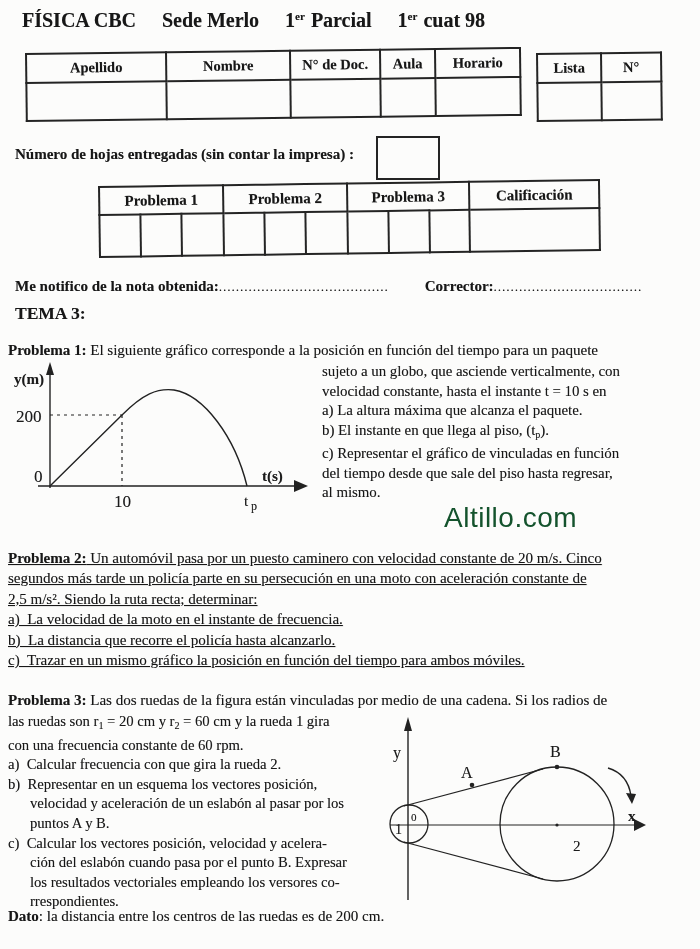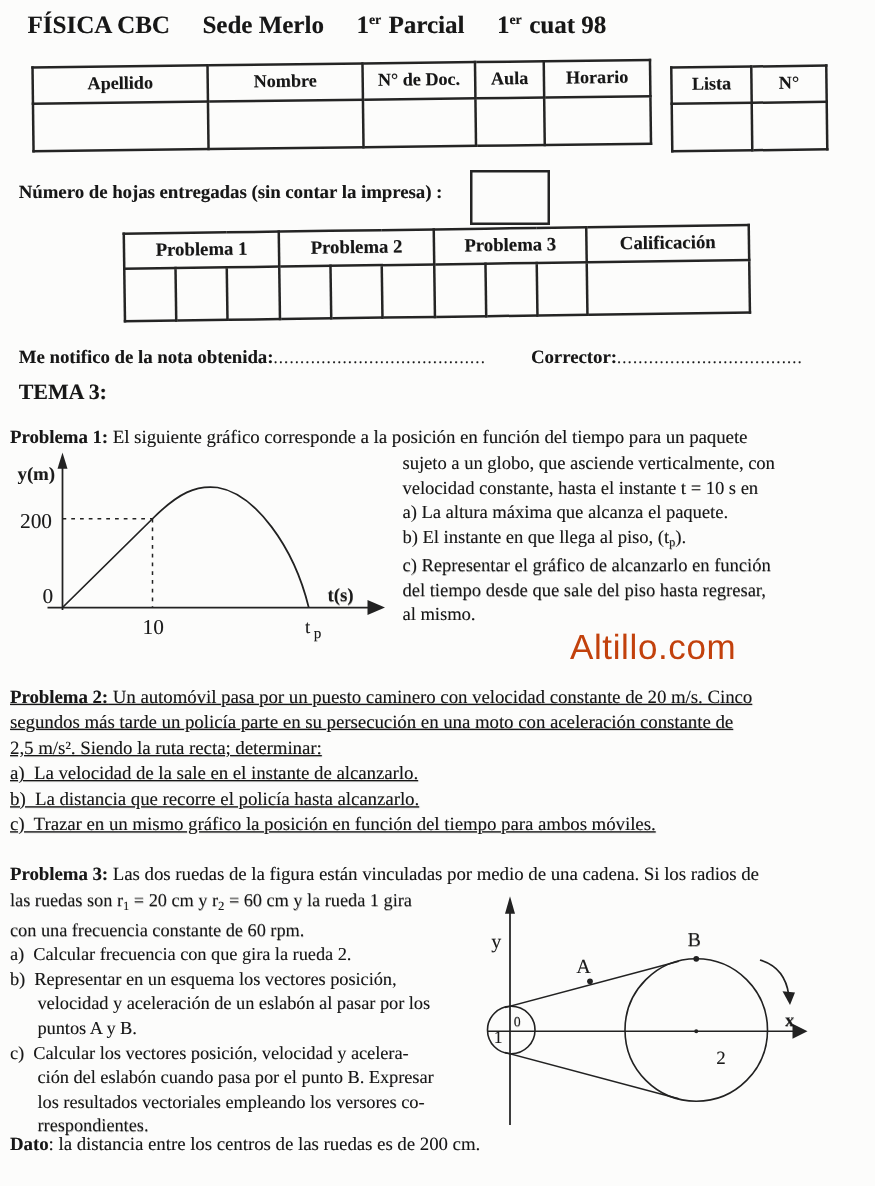--- a/index.html
+++ b/index.html
@@ -44,22 +44,22 @@
   .notif .corr{margin-left:36px;}
 
   .tema{left:15px;top:303px;font-size:17.5px;font-weight:bold;}
 
   .pline{font-size:15px;white-space:pre;}
   .p1-intro{left:8px;top:342px;}
   .p1-col{left:322px;top:362px;width:378px;font-size:14.8px;line-height:19.5px;}
   .p1-col .line{white-space:pre;}
   sub.small{font-size:10px;vertical-align:-3px;}
 
-  .watermark{left:456px;top:502px;font-family:"Liberation Sans","DejaVu Sans",sans-serif;
-             font-size:28px;color:#c2410c;text-shadow:none;letter-spacing:0.5px;}
+  .watermark{left:444px;top:502px;font-family:"Liberation Sans","DejaVu Sans",sans-serif;
+             font-size:28px;color:#14532d;text-shadow:none;letter-spacing:0.5px;}
 
   .p2-block{left:8px;top:548px;width:690px;font-size:15px;line-height:20.4px;text-decoration:underline;}
   .p2-block .line{white-space:pre;}
 
   .p3-intro{left:8px;top:692px;}
   .p3-col{left:8px;top:712px;width:392px;font-size:14.6px;line-height:19.6px;}
   .p3-col .line{white-space:pre;}
   .p3-col .indent{padding-left:22px;}
   .dato{left:8px;top:908px;font-size:15px;}
 
@@ -173,32 +173,32 @@
   <text x="236" y="146" font-size="15">t</text>
   <text x="243" y="150" font-size="12">p</text>
   <text x="254" y="121" font-size="15" font-weight="bold">t(s)</text>
 </svg>
 
 <div class="abs p1-col">
   <div class="line">sujeto a un globo, que asciende verticalmente, con</div>
   <div class="line">velocidad constante, hasta el instante t = 10 s en</div>
   <div class="line">a) La altura máxima que alcanza el paquete.</div>
   <div class="line"><span>b) El instante en que llega al piso, (t</span><sub class="small">p</sub><span>).</span></div>
-  <div class="line">c) Representar el gráfico de alcanzarlo en función</div>
+  <div class="line">c) Representar el gráfico de vinculadas en función</div>
   <div class="line">del tiempo desde que sale del piso hasta regresar,</div>
   <div class="line">al mismo.</div>
 </div>
 
 <div class="abs watermark">Altillo.com</div>
 
 <div class="abs p2-block">
   <div class="line"><span class="b">Problema 2:</span><span> Un automóvil pasa por un puesto caminero con velocidad constante de 20 m/s. Cinco</span></div>
   <div class="line">segundos más tarde un policía parte en su persecución en una moto con aceleración constante de</div>
   <div class="line">2,5 m/s². Siendo la ruta recta; determinar:</div>
-  <div class="line">a)  La velocidad de la sale en el instante de alcanzarlo.</div>
+  <div class="line">a)  La velocidad de la moto en el instante de frecuencia.</div>
   <div class="line">b)  La distancia que recorre el policía hasta alcanzarlo.</div>
   <div class="line">c)  Trazar en un mismo gráfico la posición en función del tiempo para ambos móviles.</div>
 </div>
 
 <div class="abs pline p3-intro"><span class="b">Problema 3:</span><span> Las dos ruedas de la figura están vinculadas por medio de una cadena. Si los radios de</span></div>
 
 <div class="abs p3-col">
   <div class="line"><span>las ruedas son r</span><sub class="small">1</sub><span> = 20 cm y r</span><sub class="small">2</sub><span> = 60 cm y la rueda 1 gira</span></div>
   <div class="line">con una frecuencia constante de 60 rpm.</div>
   <div class="line">a)  Calcular frecuencia con que gira la rueda 2.</div>

